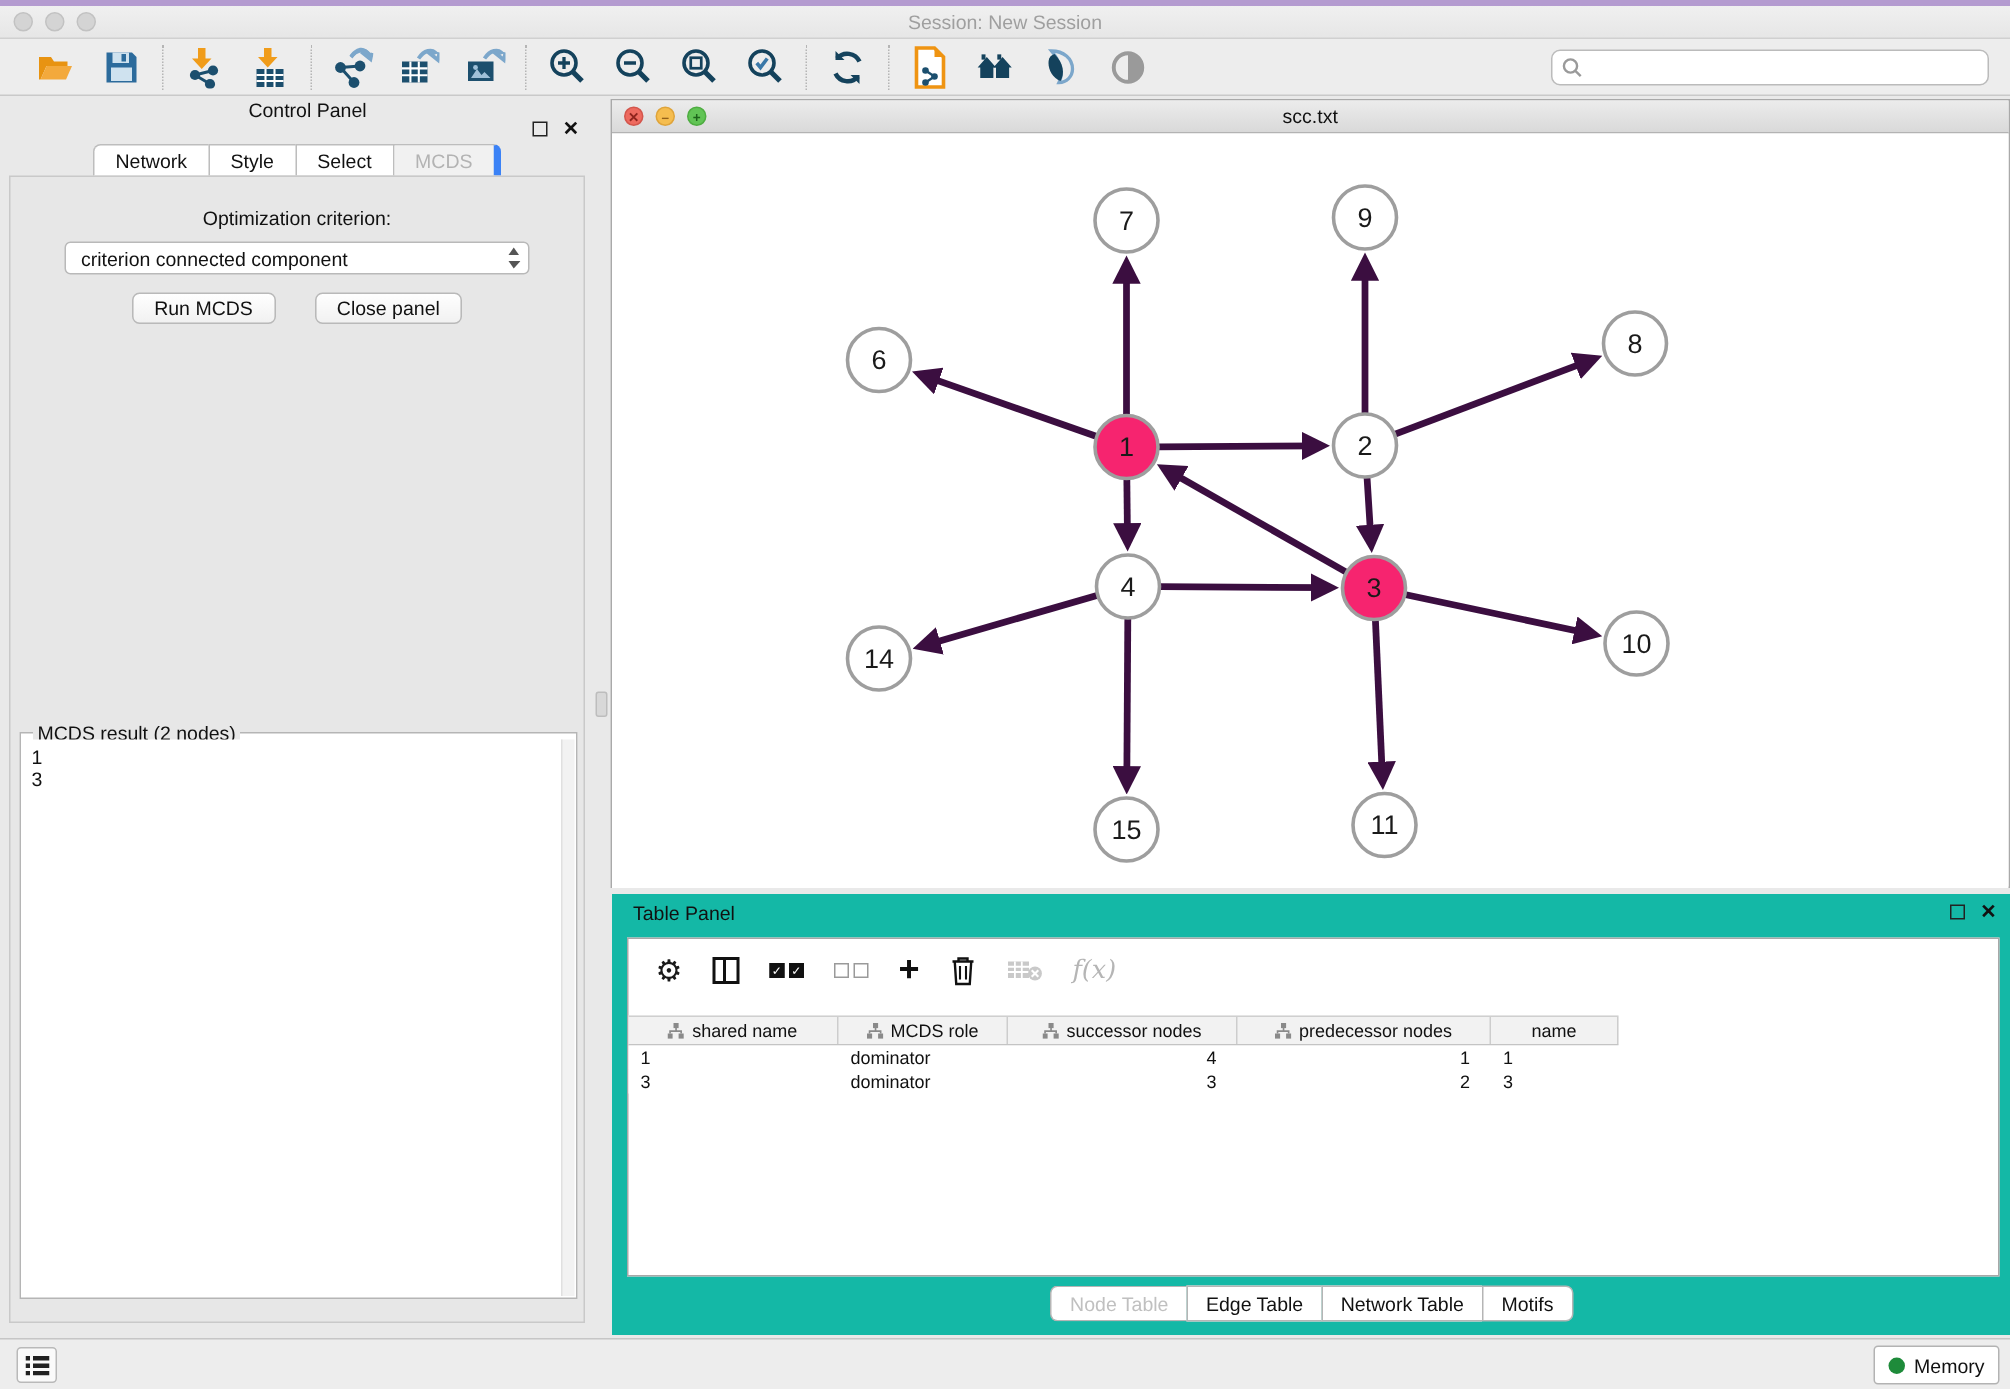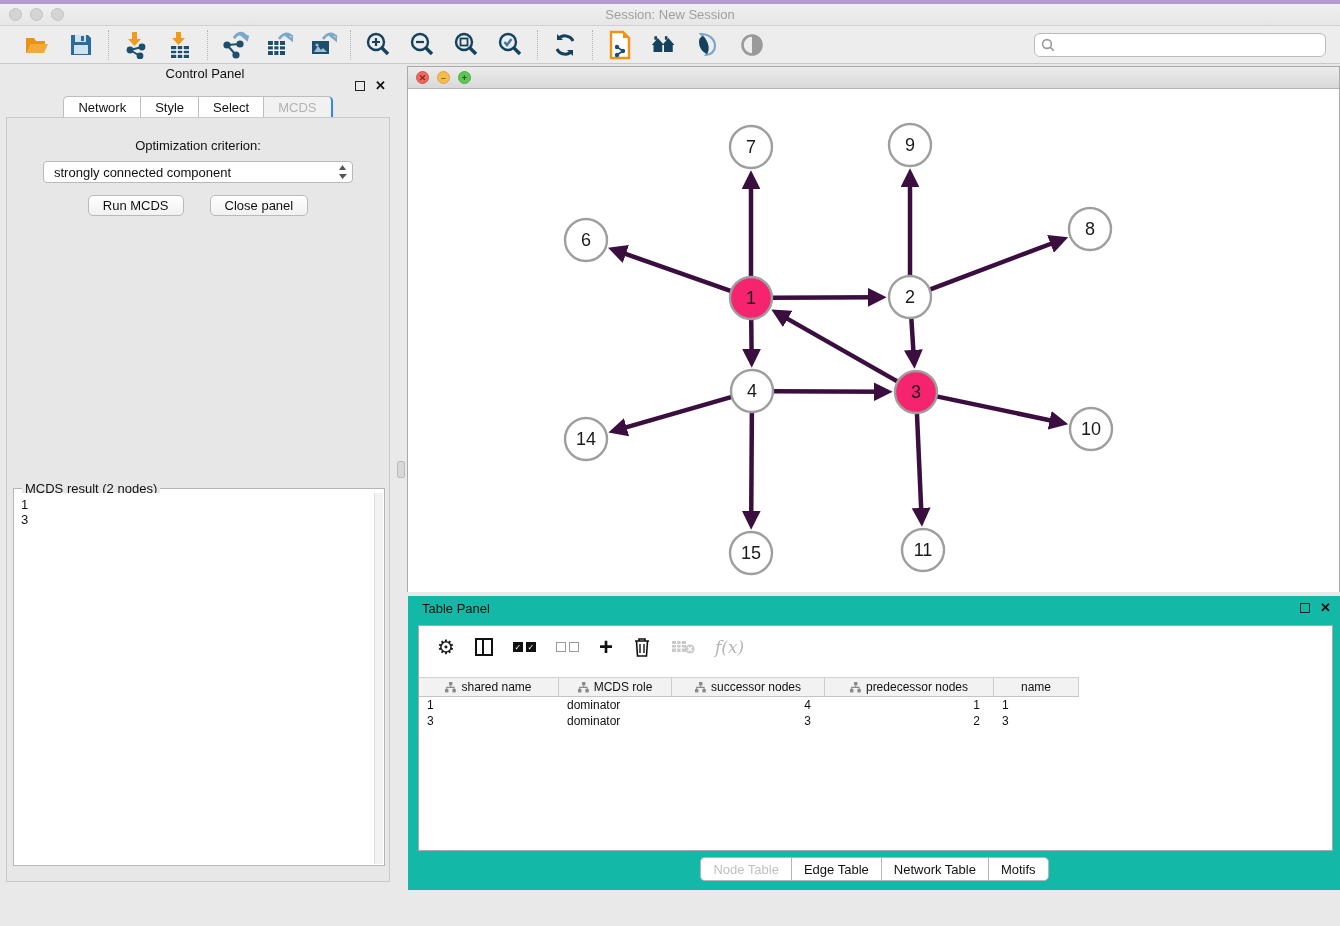--- a/index.html
+++ b/index.html
@@ -30,21 +30,21 @@
   .cpanel-header { position:absolute; left:0; top:66px; width:396px; height:26px; display:flex; align-items:center;flex-direction:column; }
   .panel-title { font-size:13px; color:#111; margin-left:14px; }
   .panel-hbtns { margin-left:auto; display:flex; align-items:center; gap:10px; margin-right:10px; }
   .float-icon { width:10px; height:10px; border:1.5px solid #222; background:transparent; }
   .close-icon { font-size:13px; font-weight:bold; color:#111; line-height:10px; }
 
   .ctabs { position:absolute; left:0; top:96px; width:396px; display:flex; justify-content:center; }
   .ctab { height:22px; padding:0 14px; background:#fff; border:1px solid #bdbdbd; border-right:none;
           font-size:13px; display:flex; align-items:center; color:#111; }
   .ctab:first-child { border-top-left-radius:5px; }
-  .ctab:last-child { border-right:2px solid #3b82f6; border-top-right-radius:5px; }
+  .ctab:last-child { border-right:5px solid #3b82f6; border-top-right-radius:5px; }
   .ctab.inactive-look { color:#b3b3b3; background:#f1f1f1; }
 
   .cpanel-body { position:absolute; left:6px; top:117px; width:384px; height:765px;
                  background:#e7e7e7; border:1px solid #c9c9c9; }
   .opt-label { text-align:center; font-size:13px; color:#111; margin-top:20px; }
   .criterion { position:relative; margin:8px auto 0 auto; width:310px; height:22px; background:#fff;
                border:1px solid #b9b9b9; border-radius:4px; display:flex; align-items:center;
                font-size:13px; padding-left:10px; color:#111; }
   .chevrons { position:absolute; right:5px; top:2px; display:flex; flex-direction:column; line-height:8px; }
   .btn-row { display:flex; justify-content:center; gap:26px; margin-top:12px; }
@@ -295,21 +295,21 @@
   </div>
   <div class="ctabs" id="control-tabs">
       <div class="ctab">Network</div>
       <div class="ctab">Style</div>
       <div class="ctab">Select</div>
       <div class="ctab inactive-look">MCDS</div>
     </div>
   <div class="cpanel-body">
     <div class="opt-label">Optimization criterion:</div>
     <div class="criterion">
-      <span>strongly connected component</span>
+      <span>criterion connected component</span>
       <span class="chevrons">
         <svg width="9" height="16" viewBox="0 0 9 16">
             <path d="M4.5 1L8 6H1z" fill="#555"></path>
             <path d="M4.5 15L1 10h8z" fill="#555"></path>
           </svg>
       </span>
     </div>
     <div class="btn-row">
       <div class="mac-btn">Run MCDS</div>
       <div class="mac-btn">Close panel</div>
@@ -325,20 +325,21 @@
   <div class="divider"></div>
   <div class="divider-handle"></div>
 
   <div class="netwin">
     <div class="netwin-titlebar">
       <div class="nt-dots">
         <span class="nt-dot nt-red">✕</span>
         <span class="nt-dot nt-yellow">–</span>
         <span class="nt-dot nt-green">+</span>
       </div>
+      <div class="netwin-title">scc.txt</div>
     </div>
     <div class="net-canvas">
       <svg id="graph-svg" width="931" height="503" viewBox="0 0 931 503">
           <defs>
             <marker id="arrow" viewBox="0 0 10 10" refX="7" refY="5" markerWidth="4.2" markerHeight="4.2" orient="auto">
               <path d="M0 0 L10 5 L0 10 z" fill="#3b0e40"></path>
             </marker>
           </defs>
           <line x1="343" y1="188" x2="343" y2="87" stroke="#3b0e40" stroke-width="4.5" marker-end="url(#arrow)"></line>
           <line x1="323.18835217887363" y1="202.03590561439194" x2="205.35894222917454" y2="160.61708272298256" stroke="#3b0e40" stroke-width="4.5" marker-end="url(#arrow)"></line>
@@ -493,14 +494,32 @@
       </div>
     </div>
     <div class="ttabs" id="table-tabs">
         <div class="ttab active">Node Table</div>
         <div class="ttab">Edge Table</div>
         <div class="ttab">Network Table</div>
         <div class="ttab">Motifs</div>
       </div>
   </div>
 
+  <div class="statusbar">
+    <div class="list-btn">
+      <svg width="16" height="14" viewBox="0 0 16 14">
+          <g fill="#222">
+            <rect x="0" y="1" width="3" height="3"></rect>
+            <rect x="5" y="1" width="11" height="3"></rect>
+            <rect x="0" y="6" width="3" height="3"></rect>
+            <rect x="5" y="6" width="11" height="3"></rect>
+            <rect x="0" y="11" width="3" height="3"></rect>
+            <rect x="5" y="11" width="11" height="3"></rect>
+          </g>
+        </svg>
+    </div>
+    <div class="memory-btn">
+      <span class="mem-dot"></span>
+      <span>Memory</span>
+    </div>
+  </div>
 
 </div>
 
 </body></html>

